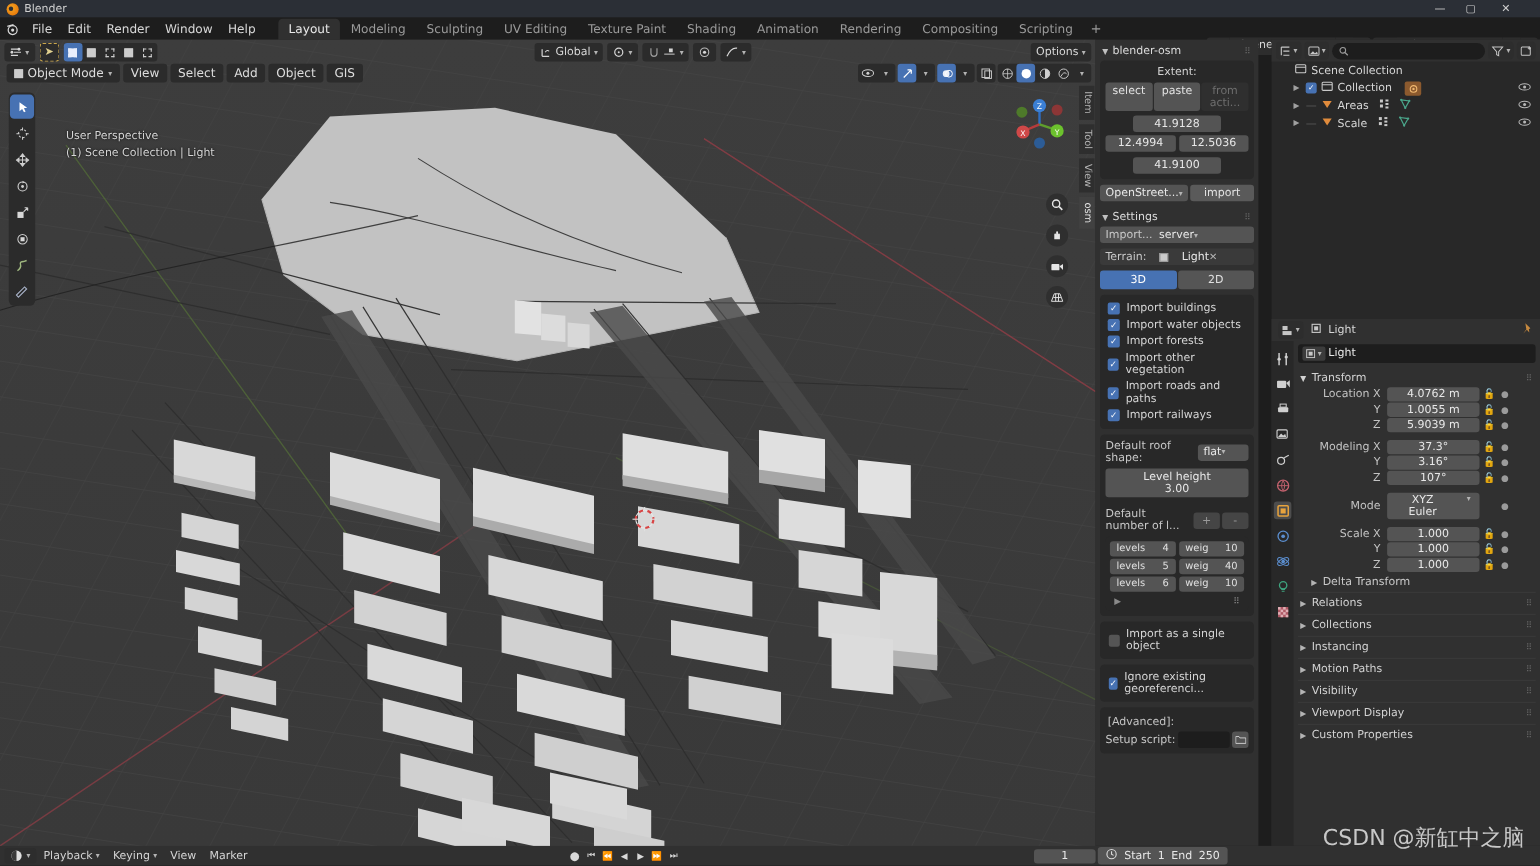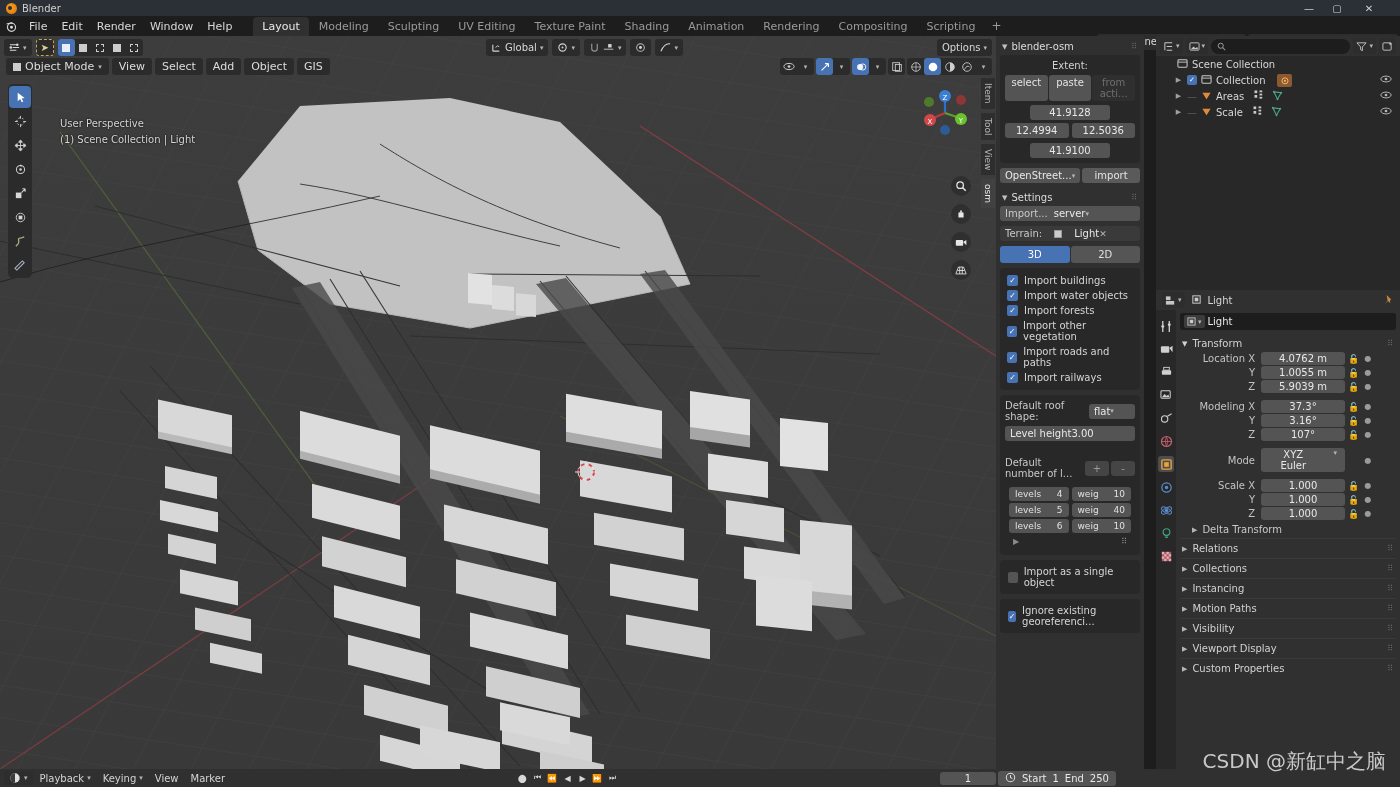--- a/index.html
+++ b/index.html
@@ -883,21 +883,21 @@
     </div>
 
     <div class="box">
       <div class="row">
         <span class="label-sm" style="flex:1;">Default roof shape:</span>
         <span class="dd" style="width:46px;">
           <span>flat</span>
           <span class="chev">▾</span>
         </span>
       </div>
-      <div class="dd" style="margin-bottom:16px;">
+      <div class="dd" style="margin-bottom:10px;flex-direction:column;">
         <span>Level height</span>
         <span>3.00</span>
       </div>
       <div class="row">
         <span class="label-sm" style="flex:1;">Default number of l...</span>
         <span class="btn" style="flex:none;width:24px;background:#454545;color:#9a9a9a;">+</span>
         <span class="btn" style="flex:none;width:24px;background:#454545;color:#9a9a9a;">-</span>
       </div>
       <div class="box" style="padding:4px;margin-bottom:0;">
         <div class="kvrow">
@@ -944,20 +944,32 @@
       </div>
     </div>
 
     <div class="box" style="padding:4px 6px;">
       <div class="cbrow">
         <span class="cb">✓</span>
         <span class="cbtxt">Ignore existing georeferenci...</span>
       </div>
     </div>
 
+    <div class="box">
+      <div class="adv">[Advanced]:</div>
+      <div class="row" style="margin-bottom:0;">
+        <span class="label-sm">Setup script:</span>
+        <span class="scriptfield" title=""></span>
+        <span class="folder-ic">
+          <svg width="10" height="9" viewBox="0 0 12 10">
+              <path d="M0.5 9 V1.5 H4 L5 3 H11.5 V9z" fill="none" stroke="#d2d2d2" stroke-width="1"></path>
+            </svg>
+        </span>
+      </div>
+    </div>
   </div>
 
   <div class="outliner">
     <div class="ol-header">
       <div class="ol-iconbtn">
         <svg width="11" height="11" viewBox="0 0 12 12">
             <path d="M2 2h8M4 6h6M4 10h6" stroke="#c6c6c6" stroke-width="1.1"></path>
             <path d="M2 2v8" stroke="#c6c6c6" stroke-width="1.1"></path>
           </svg>
         <span class="chev">▾</span>

